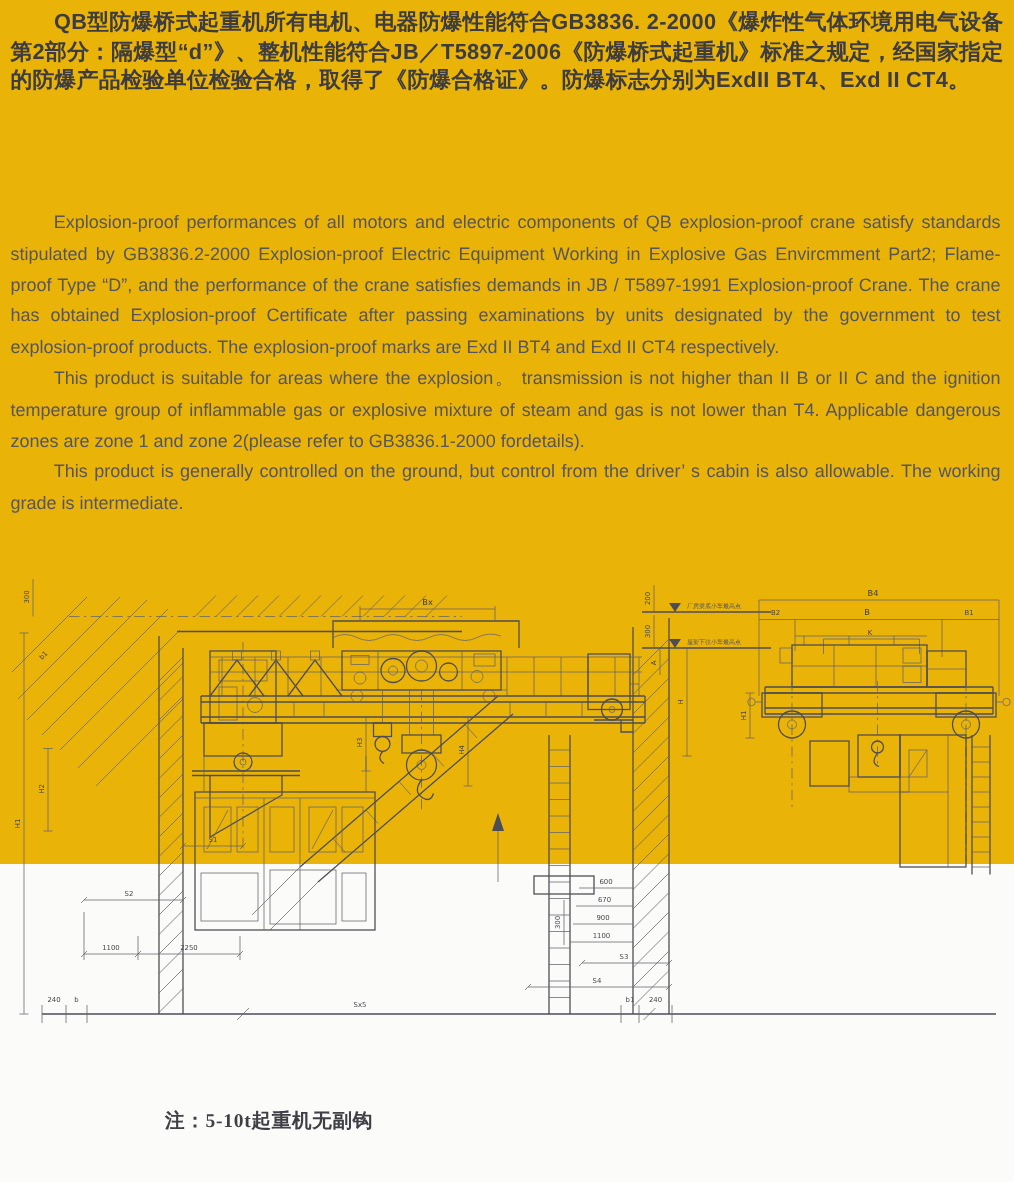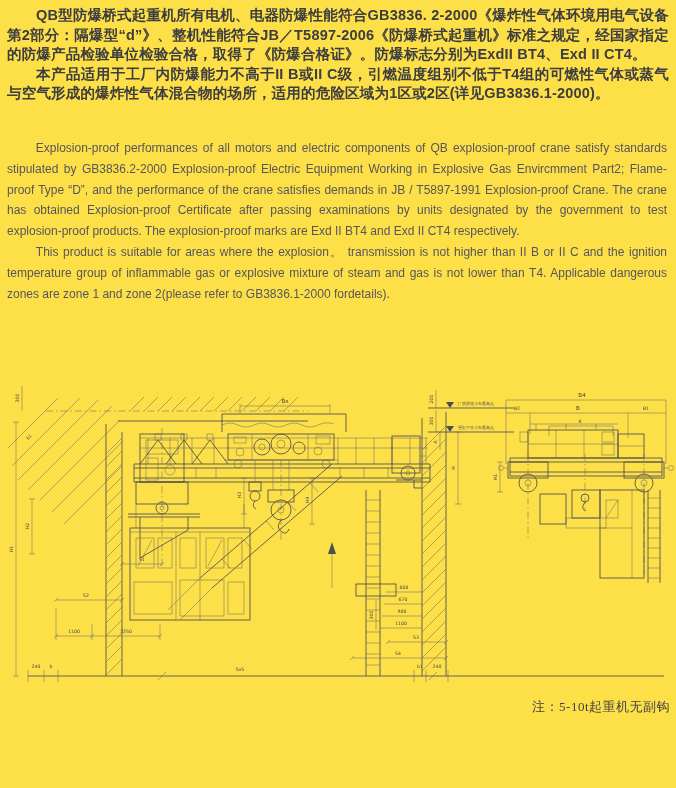--- a/index.html
+++ b/index.html
@@ -1,47 +1,47 @@
 <!DOCTYPE html>
 <html><head>
 <meta charset="utf-8">
 <style>
   html,body{margin:0;padding:0;}
   body{width:676px;height:788px;background:#fbfbf9;font-family:"Liberation Sans",sans-serif;overflow:hidden;}
-  .page{position:relative;width:676px;height:788px;background:#fde047;}
+  .page{position:relative;width:676px;height:576px;background:#eab308;}
   .cn-block{position:absolute;left:7px;top:6px;width:662px;color:#3c3c41;font-size:14.5px;line-height:19.6px;font-weight:700;text-align:justify;letter-spacing:.2px;}
   .cn-block p{margin:0;text-indent:2em;}
   .en-block{position:absolute;left:7px;top:138px;width:660px;color:#56565c;font-size:12px;line-height:20.8px;text-align:justify;}
   .en-block p{margin:0;text-indent:2.4em;}
   .drawing-wrap{position:absolute;left:0;top:378px;width:676px;height:322px;}
-  .notes{position:absolute;left:110px;top:698px;width:560px;text-align:right;color:#3f3f46;}
+  .notes{position:absolute;left:110px;top:738px;width:560px;text-align:left;color:#3f3f46;font-weight:bold;}
   .note-cn{font-family:"Liberation Serif",serif;font-size:13px;margin:0 0 4px 0;letter-spacing:.5px;}
   .note-en{font-family:"Liberation Serif",serif;font-size:12.5px;margin:0;}
   
   .s{stroke:#4d4d54;stroke-width:.85;fill:none;}
   .t{stroke:#63636a;stroke-width:.5;fill:none;}
   .dd{stroke-dasharray:7 3 1.5 3;}
   .lb{font-family:"DejaVu Sans",sans-serif;font-size:5.5px;fill:#3e3e44;stroke:none;text-anchor:middle;}
   .lb2{font-family:"DejaVu Sans",sans-serif;font-size:4.6px;fill:#47474d;stroke:none;text-anchor:middle;}
   .lb3{font-family:"DejaVu Sans",sans-serif;font-size:4px;fill:#55555b;stroke:none;text-anchor:start;}
   .fill{fill:#4d4d54;stroke:none;}
 </style>
 </head>
 <body>
 
 <div class="page">
 
   <div class="cn-block">
     <p>QB型防爆桥式起重机所有电机、电器防爆性能符合GB3836. 2-2000《爆炸性气体环境用电气设备第2部分：隔爆型“d”》、整机性能符合JB／T5897-2006《防爆桥式起重机》标准之规定，经国家指定的防爆产品检验单位检验合格，取得了《防爆合格证》。防爆标志分别为ExdII BT4、Exd II CT4。</p>
-    <p>本产品适用于工厂内防爆能力不高于II B或II C级，引燃温度组别不低于T4组的可燃性气体或蒸气与空气形成的爆炸性气体混合物的场所，适用的危险区域为1区或2区(详见GB3836.1-2000)。</p>
   </div>
 
   <div class="en-block">
     <p>Explosion-proof performances of all motors and electric components of QB explosion-proof crane satisfy standards stipulated by GB3836.2-2000 Explosion-proof Electric Equipment Working in Explosive Gas Envircmment Part2; Flame-proof Type “D”, and the performance of the crane satisfies demands in JB / T5897-1991 Explosion-proof Crane. The crane has obtained Explosion-proof Certificate after passing examinations by units designated by the government to test explosion-proof products. The explosion-proof marks are Exd II BT4 and Exd II CT4 respectively.</p>
     <p>This product is suitable for areas where the explosion。 transmission is not higher than II B or II C and the ignition temperature group of inflammable gas or explosive mixture of steam and gas is not lower than T4. Applicable dangerous zones are zone 1 and zone 2(please refer to GB3836.1-2000 fordetails).</p>
+    <p>This product is generally controlled on the ground, but control from the driver’ s cabin is also allowable. The working grade is intermediate.</p>
   </div>
 
   <div class="drawing-wrap">
   <svg width="676" height="322" viewBox="0 0 676 322">
 
     <g>
       <path class="t dd" d="M46,33 H308"></path>
       <path class="s" d="M118,43 H308"></path>
 
       <path class="t" d="M130,33 l14,-14 M144,33 l14,-14 M158,33 l14,-14 M172,33 l14,-14 M186,33 l14,-14 M200,33 l14,-14 M214,33 l14,-14 M228,33 l14,-14 M242,33 l14,-14 M256,33 l14,-14 M270,33 l14,-14 M284,33 l14,-14"></path>

